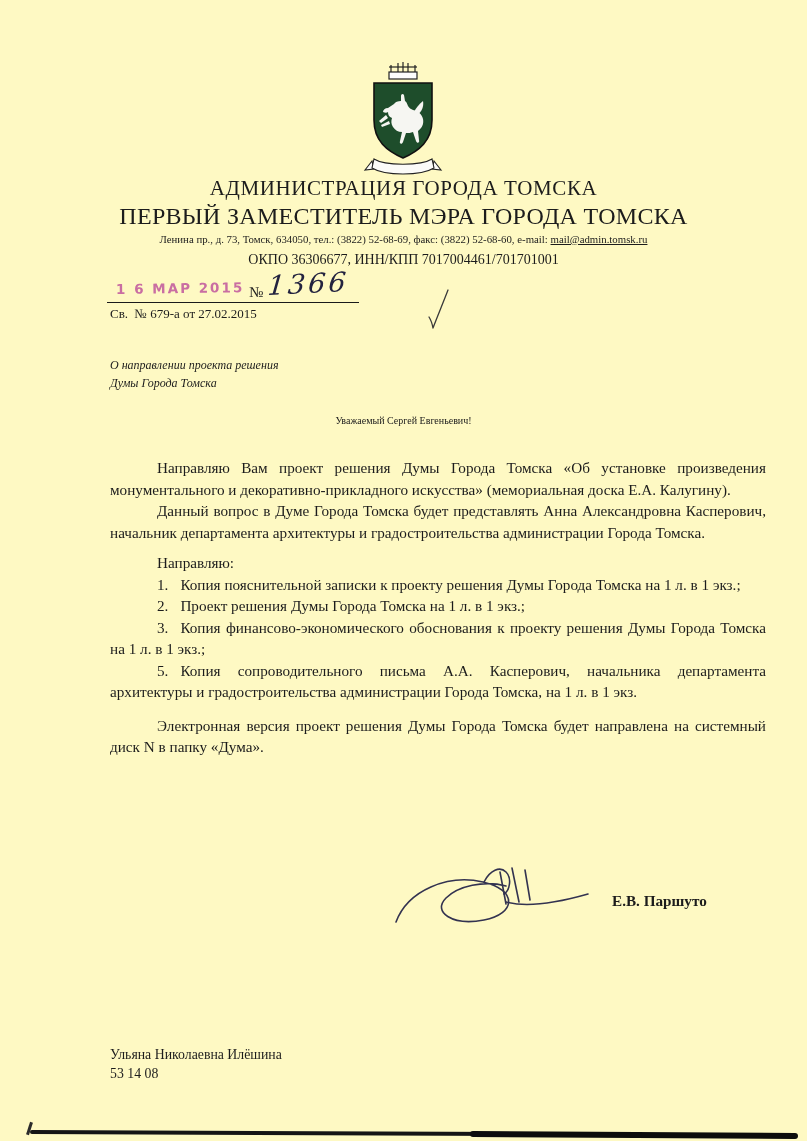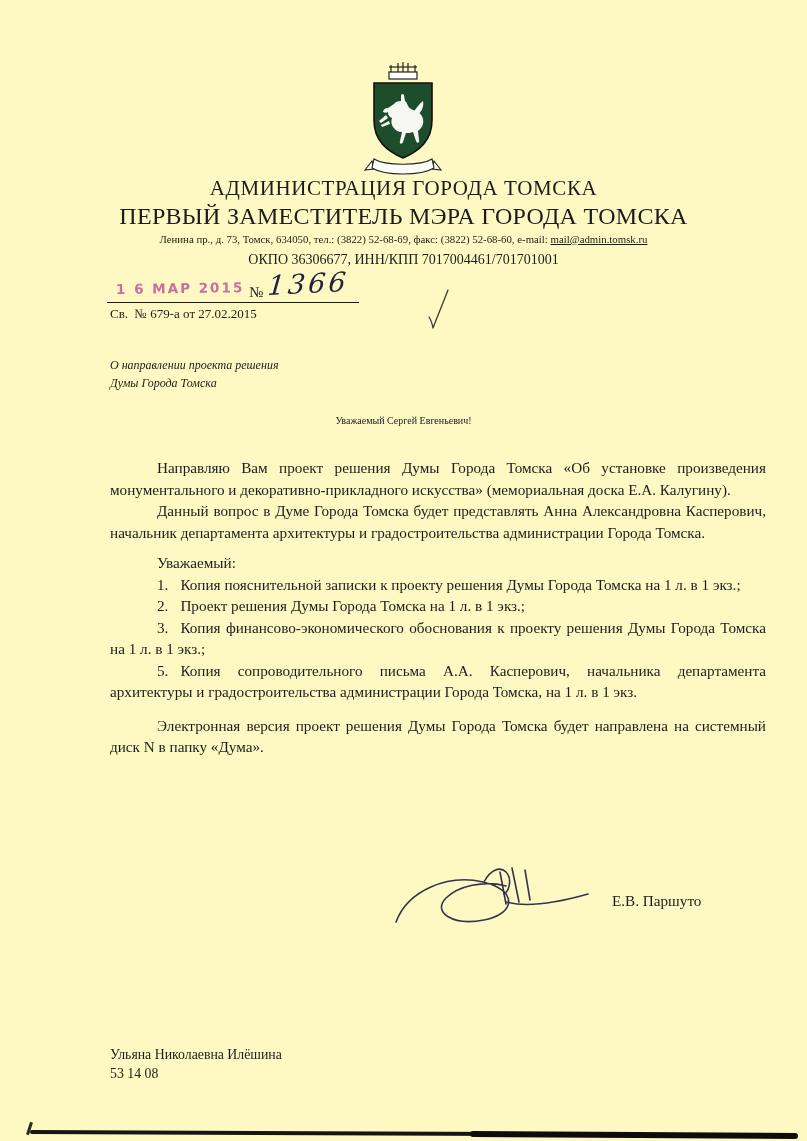--- a/index.html
+++ b/index.html
@@ -65,21 +65,21 @@
     text-align: justify;
     margin-top: 8px;
   }
   .body-block p { margin: 0; text-indent: 47px; }
   .gap-sm { margin-top: 9px !important; }
   .gap-md { margin-top: 12px !important; }
   .att-num { padding-right: 12px; }
 
   
   .sign-scribble { left: 388px; top: 860px; }
-  .signer-name   { left: 612px; top: 892px; font-size: 15.2px; white-space: nowrap; }
+  .signer-name   { left: 612px; top: 892px; font-size: 15.2px; white-space: nowrap; font-weight: bold; }
 
   
   .executor { left: 110px; top: 1045px; font-size: 13.8px; line-height: 19px; }
 
   
   .artifact-a { left: 30px;  top: 1131px; width: 500px; height: 4px; background: #151515; transform: rotate(0.25deg); border-radius: 2px; }
   .artifact-b { left: 470px; top: 1132px; width: 328px; height: 6px; background: #0d0d0d; transform: rotate(0.35deg); border-radius: 3px; }
   .artifact-c { left: 28px;  top: 1122px; width: 3px;  height: 13px; background: #2b2b2b; transform: rotate(18deg); }
 </style>
 </head>
@@ -135,21 +135,21 @@
     <div>О направлении проекта решения</div>
     <div>Думы Города Томска</div>
   </div>
 
   <div class="centerline salutation">Уважаемый Сергей Евгеньевич!</div>
 
   <div class="body-block">
     <p>Направляю Вам проект решения Думы Города Томска «Об установке произведения монументального и декоративно-прикладного искусства» (мемориальная доска Е.А. Калугину).</p>
     <p>Данный вопрос в Думе Города Томска будет представлять Анна Александровна Касперович, начальник департамента архитектуры и градостроительства администрации Города Томска.</p>
 
-    <p class="gap-sm">Уважаемый:</p>
+    <p class="gap-sm">Направляю:</p>
 
     <p><span class="att-num">1.</span><span>Копия пояснительной записки к проекту решения Думы Города Томска на 1 л. в 1 экз.;</span></p>
     <p><span class="att-num">2.</span><span>Проект решения Думы Города Томска на 1 л. в 1 экз.;</span></p>
     <p><span class="att-num">3.</span><span>Копия финансово-экономического обоснования к проекту решения Думы Города Томска на 1 л. в 1 экз.;</span></p>
     <p><span class="att-num">5.</span><span>Копия сопроводительного письма А.А. Касперович, начальника департамента архитектуры и градостроительства администрации Города Томска, на 1 л. в 1 экз.</span></p>
 
     <p class="gap-md">Электронная версия проект решения Думы Города Томска будет направлена на системный диск N в папку «Дума».</p>
   </div>
 
   <svg class="abs sign-scribble" width="215" height="85" viewBox="0 0 215 85">

